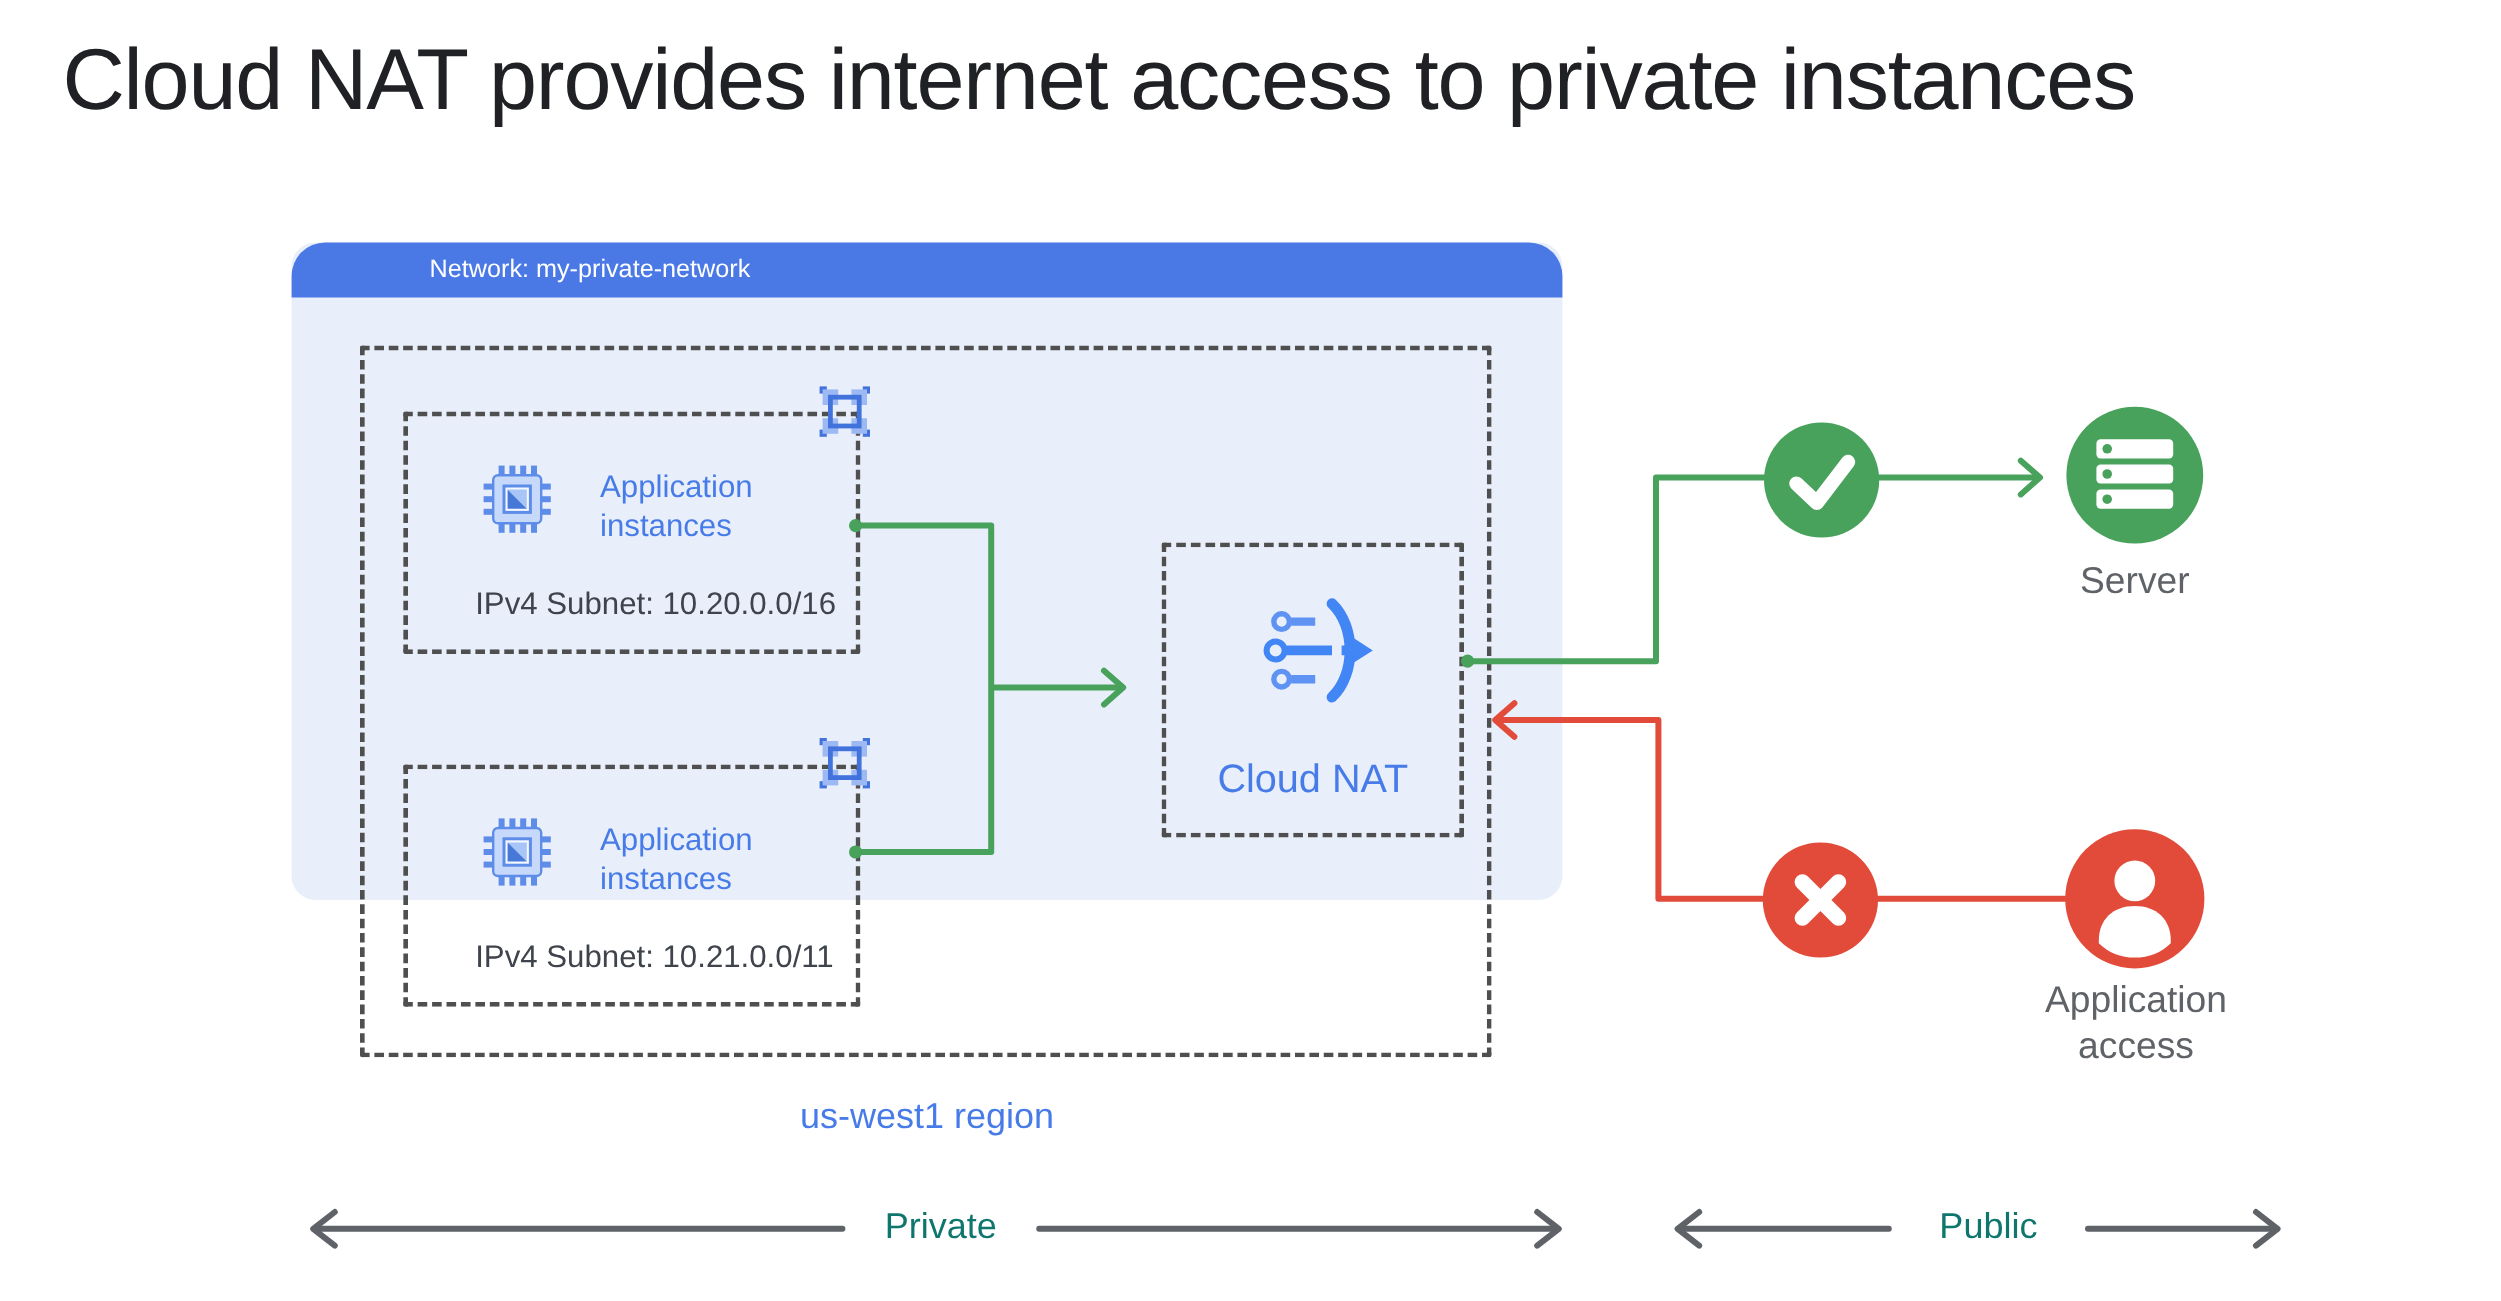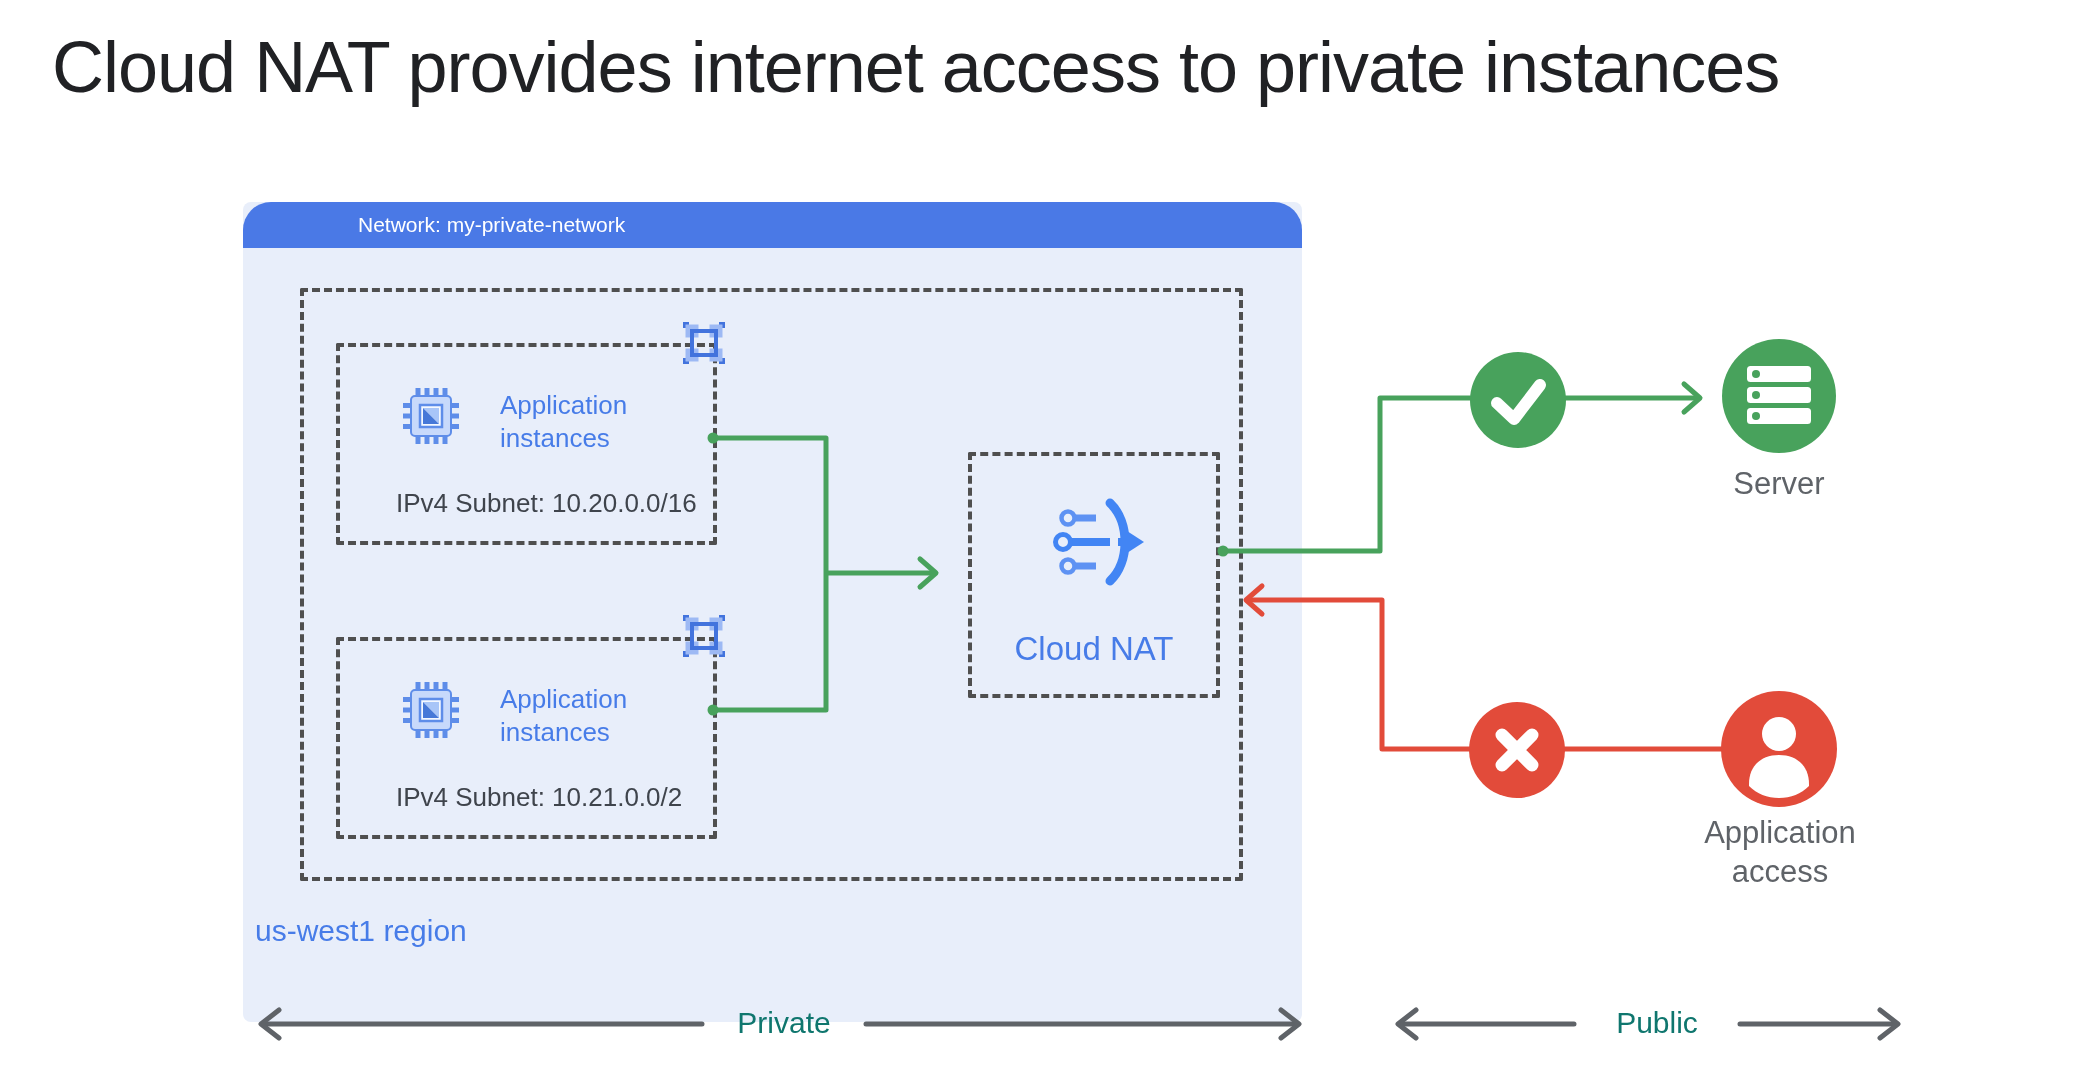--- a/index.html
+++ b/index.html
@@ -3,22 +3,22 @@
 <meta charset="utf-8">
 <style>
   html,body{margin:0;padding:0;background:#ffffff;}
   body{font-family:"Liberation Sans","DejaVu Sans",sans-serif;}
   .canvas{position:relative;width:2084px;height:1084px;background:#ffffff;overflow:hidden;}
 
   .title{position:absolute;left:52px;top:26px;font-size:72px;font-weight:500;
          letter-spacing:-1px;color:#202124;white-space:nowrap;}
 
   
-  .net{position:absolute;left:243px;top:202px;width:1059px;height:820px;
-       background:#E8EEFA;border-radius:8px;}
+  .net{position:absolute;left:243px;top:202px;width:1059px;height:548px;
+       background:#E8EEFA;border-radius:20px;}
   .net-header{position:absolute;left:0;top:0;width:100%;height:46px;background:#4A79E6;
        border-radius:28px 28px 0 0;}
   .net-header-label{position:absolute;left:115px;top:0;line-height:46px;font-size:21px;color:#ffffff;}
 
   .dashed{position:absolute;border:4px dashed #4F4F4F;border-radius:2px;box-sizing:border-box;}
   .region-box{left:57px;top:86px;width:943px;height:593px;}
   .subnet-box{left:93px;width:381px;height:202px;}
   .subnet-1{top:141px;}
   .subnet-2{top:435px;}
   .nat-box{left:725px;top:250px;width:252px;height:246px;}
@@ -27,21 +27,21 @@
   .app-label{position:absolute;left:160px;top:42px;font-size:26px;line-height:33px;color:#477CE8;}
   .ipv4{position:absolute;left:56px;top:141px;font-size:26px;color:#3F444C;white-space:nowrap;}
 
   .subnet-corner{position:absolute;left:435px;width:52px;height:52px;}
   .subnet-corner-1{top:115px;}
   .subnet-corner-2{top:408px;}
 
   .nat-icon{position:absolute;left:78px;top:38px;}
   .nat-label{position:absolute;left:0;top:174px;width:100%;text-align:center;
              font-size:33px;color:#477CE8;}
-  .region-label{position:absolute;left:12px;top:712px;width:100%;
+  .region-label{position:absolute;left:0;top:712px;width:100%;text-align:center;
              font-size:30px;color:#477CE8;}
 
   .overlay{position:absolute;left:0;top:0;z-index:5;}
 
   .circle{position:absolute;border-radius:50%;z-index:6;display:flex;align-items:center;justify-content:center;}
   .green-bg{background:#48A25C;}
   .red-bg{background:#E24B3A;}
   .check-circle{left:1470px;top:352px;width:96px;height:96px;}
   .server-circle{left:1722px;top:339px;width:114px;height:114px;}
   .x-circle{left:1469px;top:702px;width:96px;height:96px;}
@@ -119,21 +119,21 @@
         </g>
         <rect x="9" y="9" width="40" height="40" rx="4" fill="#C7D9FB" stroke="#5E8DE9" stroke-width="2"></rect>
         <rect x="18" y="18" width="22" height="22" fill="#F4F8FF" stroke="#5E8DE9" stroke-width="2.5"></rect>
         <path d="M21,21 L37,21 L37,37 Z" fill="#A8C5F8"></path>
         <path d="M21,21 L37,37 L21,37 Z" fill="#4678D8"></path>
       </svg>
       <div class="app-label">
         <div>Application</div>
         <div>instances</div>
       </div>
-      <div class="ipv4">IPv4 Subnet: 10.21.0.0/2</div>
+      <div class="ipv4">IPv4 Subnet: 10.21.0.0/11</div>
     </div>
 
     <svg class="subnet-corner subnet-corner-1" viewBox="0 0 52 52">
       <g fill="#4273DD">
         <rect x="5" y="5" width="6" height="6"></rect>
           <rect x="41" y="5" width="6" height="6"></rect>
         <rect x="5" y="41" width="6" height="6"></rect>
           <rect x="41" y="41" width="6" height="6"></rect>
       </g>
       <g fill="#9DB9F4">

